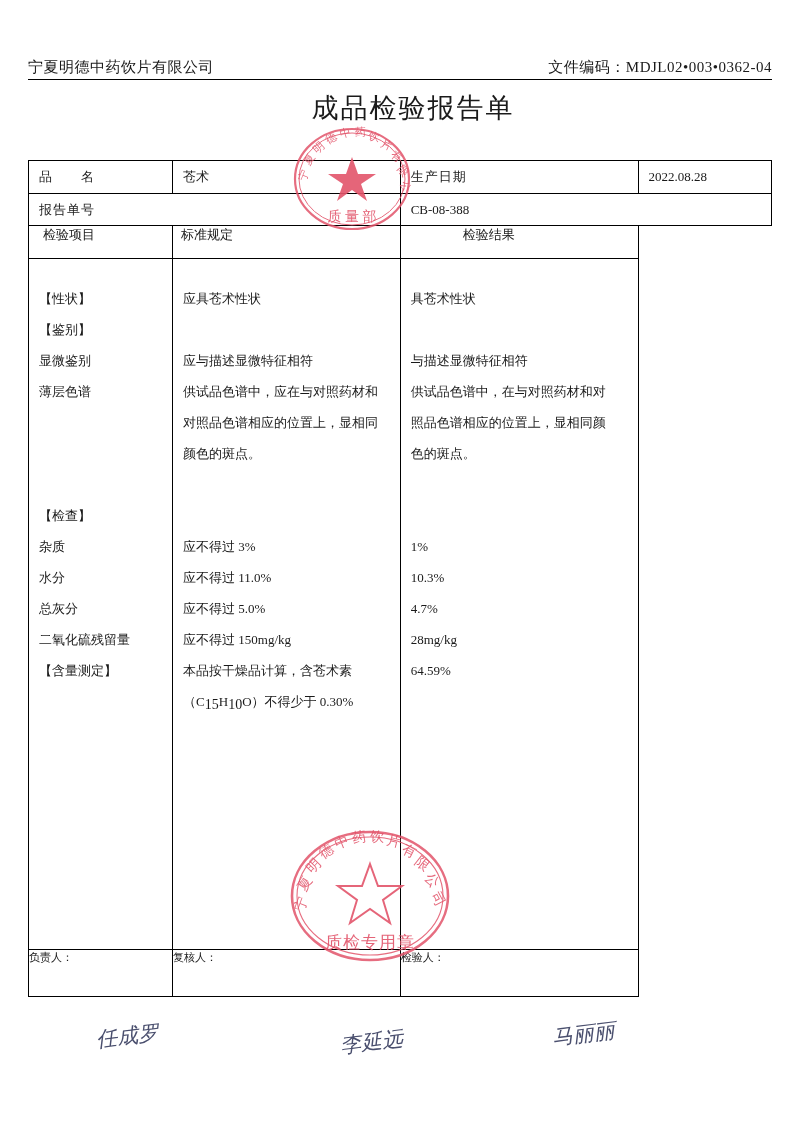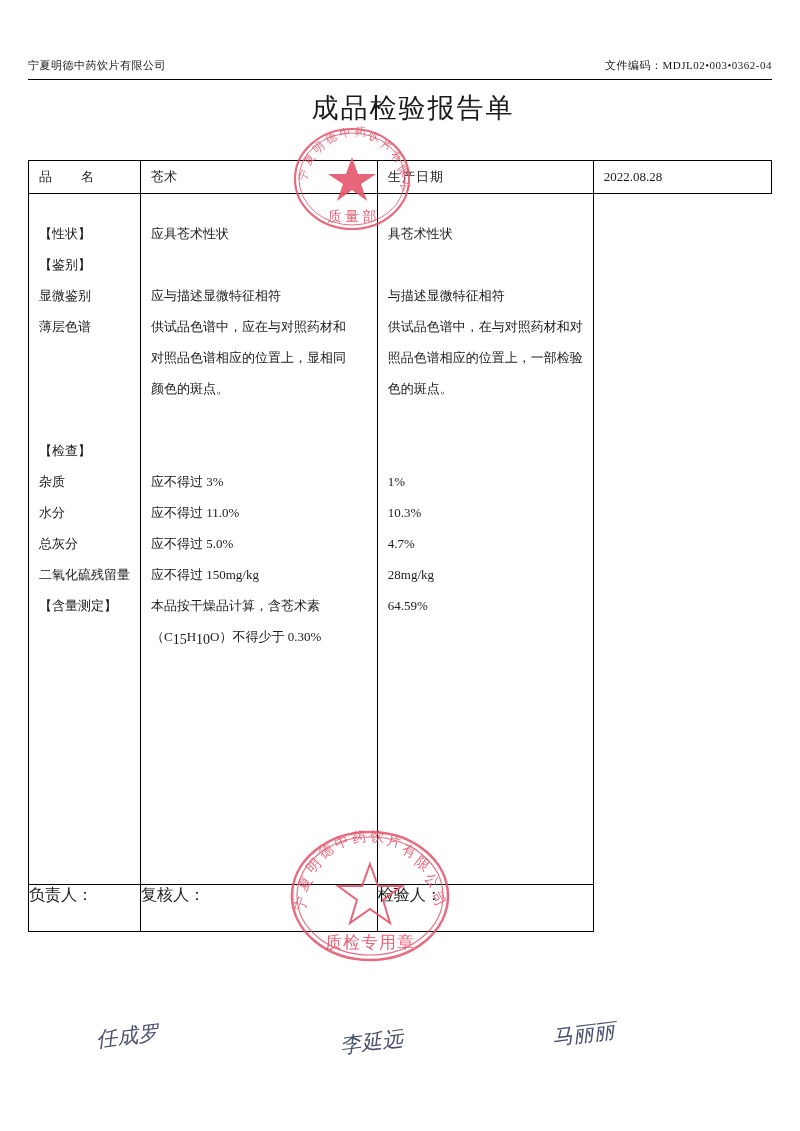--- a/index.html
+++ b/index.html
@@ -20,21 +20,21 @@
     left: 0; top: 0;
     width: 800px; height: 1131px;
   }
   .header-row {
     position: absolute;
     left: 28px; top: 58px;
     width: 744px;
     display: flex;
     justify-content: space-between;
     align-items: flex-end;
-    font-size: 11px;
+    font-size: 15px;
     letter-spacing: 0.5px;
   }
   .header-rule {
     position: absolute;
     left: 28px; top: 79px;
     width: 744px;
     height: 0;
     border-top: 1px solid #000;
   }
   .doc-title {
@@ -111,21 +111,21 @@
     font-size: 13px;
     line-height: 1.6;
   }
   .sign-row td {
     height: 46px;
     border: 1px solid #000;
   }
   .sign-cell {
     position: relative;
     padding: 4px 8px 4px 10px;
-    font-size: 16px;
+    font-size: 11px;
     white-space: nowrap;
   }
   
   .stamp {
     position: absolute;
     pointer-events: none;
   }
   .stamp-small {
     left: 288px;
     top: 124px;
@@ -173,21 +173,40 @@
         <td class="info-value">
           <div class="cell-pad">苍术</div>
         </td>
         <td class="info-label2">
           <div class="cell-pad lbl-spread">生产日期</div>
         </td>
         <td class="info-value2">
           <div class="cell-pad">2022.08.28</div>
         </td>
       </tr>
-
+      <tr class="row-h">
+        <td colspan="2">
+          <div class="cell-pad lbl-spread">报告单号</div>
+        </td>
+        <td colspan="2">
+          <div class="cell-pad">CB-08-388</div>
+        </td>
+      </tr>
+
+      <tr class="col-heads">
+        <td class="col-item">
+          <div class="head-item">检验项目</div>
+        </td>
+        <td class="col-std">
+          <div class="head-center">标准规定</div>
+        </td>
+        <td class="col-res">
+          <div class="head-center" style="padding-left:62px;">检验结果</div>
+        </td>
+      </tr>
 
       <tr>
         <td class="items-area">
           <div id="col-item-lines" style="padding-top: 24px;">
               <div class="item-line">【性状】</div>
               <div class="item-line">【鉴别】</div>
               <div class="item-line">显微鉴别</div>
               <div class="item-line">薄层色谱</div>
               <div class="item-line"></div>
               <div class="item-line"></div>
@@ -218,21 +237,21 @@
               <div class="item-line">本品按干燥品计算，含苍术素</div>
               <div class="item-line">（C<span class="sub">15</span>H<span class="sub">10</span>O）不得少于 0.30%</div>
             </div>
         </td>
         <td class="items-area">
           <div id="col-res-lines" style="padding-top: 24px;">
               <div class="item-line">具苍术性状</div>
               <div class="item-line"></div>
               <div class="item-line">与描述显微特征相符</div>
               <div class="item-line">供试品色谱中，在与对照药材和对</div>
-              <div class="item-line">照品色谱相应的位置上，一部检验</div>
+              <div class="item-line">照品色谱相应的位置上，显相同颜</div>
               <div class="item-line">色的斑点。</div>
               <div class="item-line"></div>
               <div class="item-line"></div>
               <div class="item-line">1%</div>
               <div class="item-line">10.3%</div>
               <div class="item-line">4.7%</div>
               <div class="item-line">28mg/kg</div>
               <div class="item-line">64.59%</div>
               <div class="item-line"></div>
             </div>

